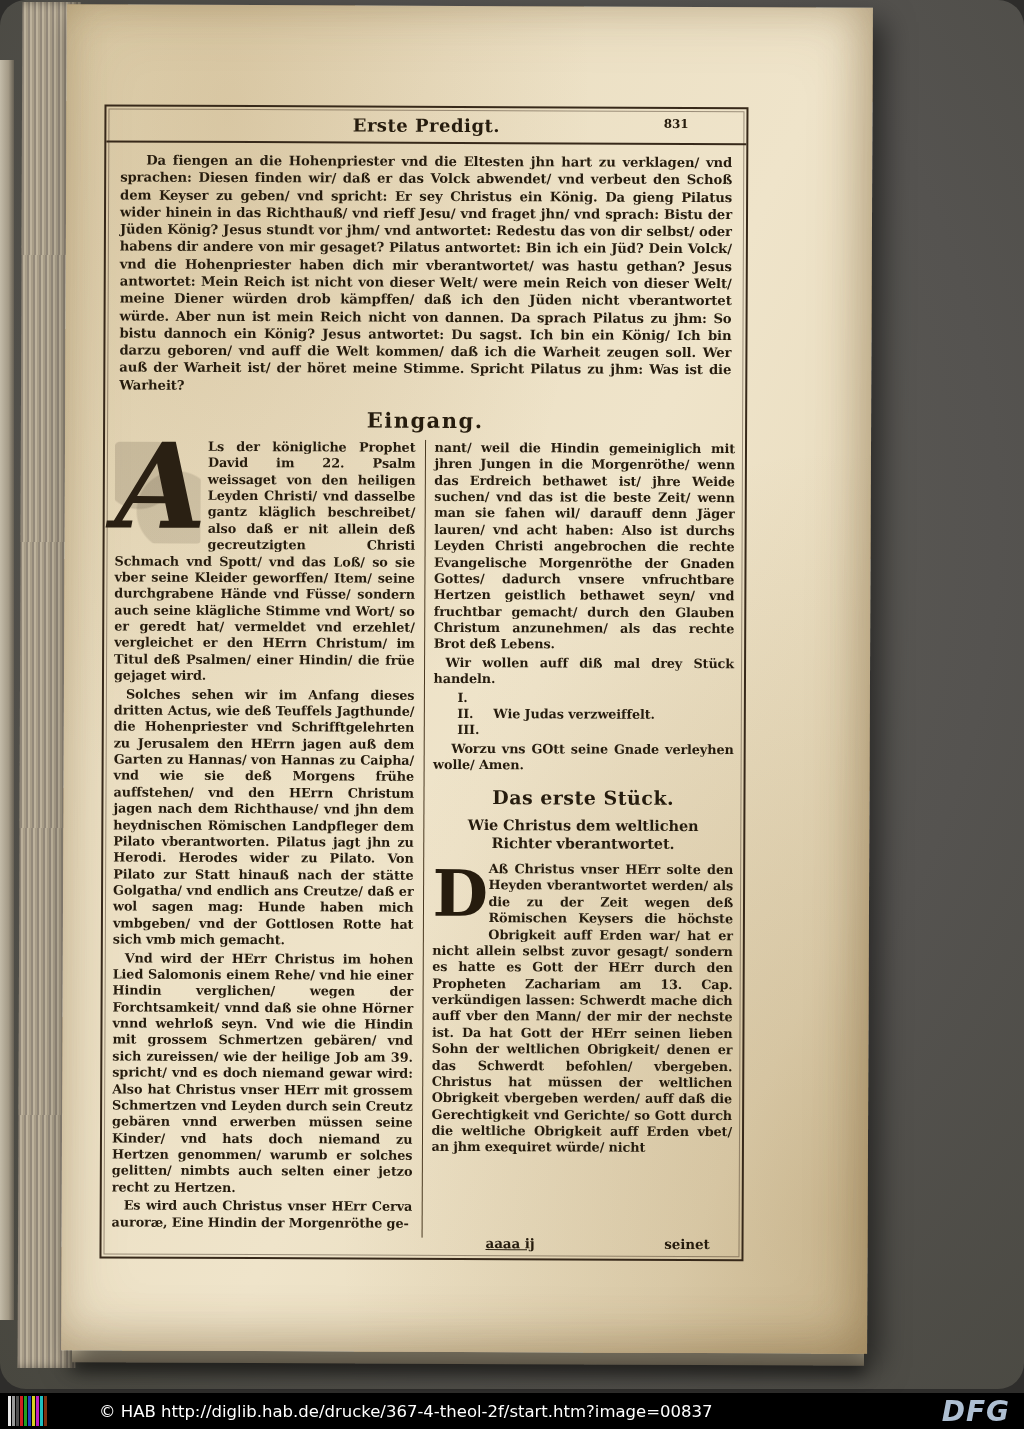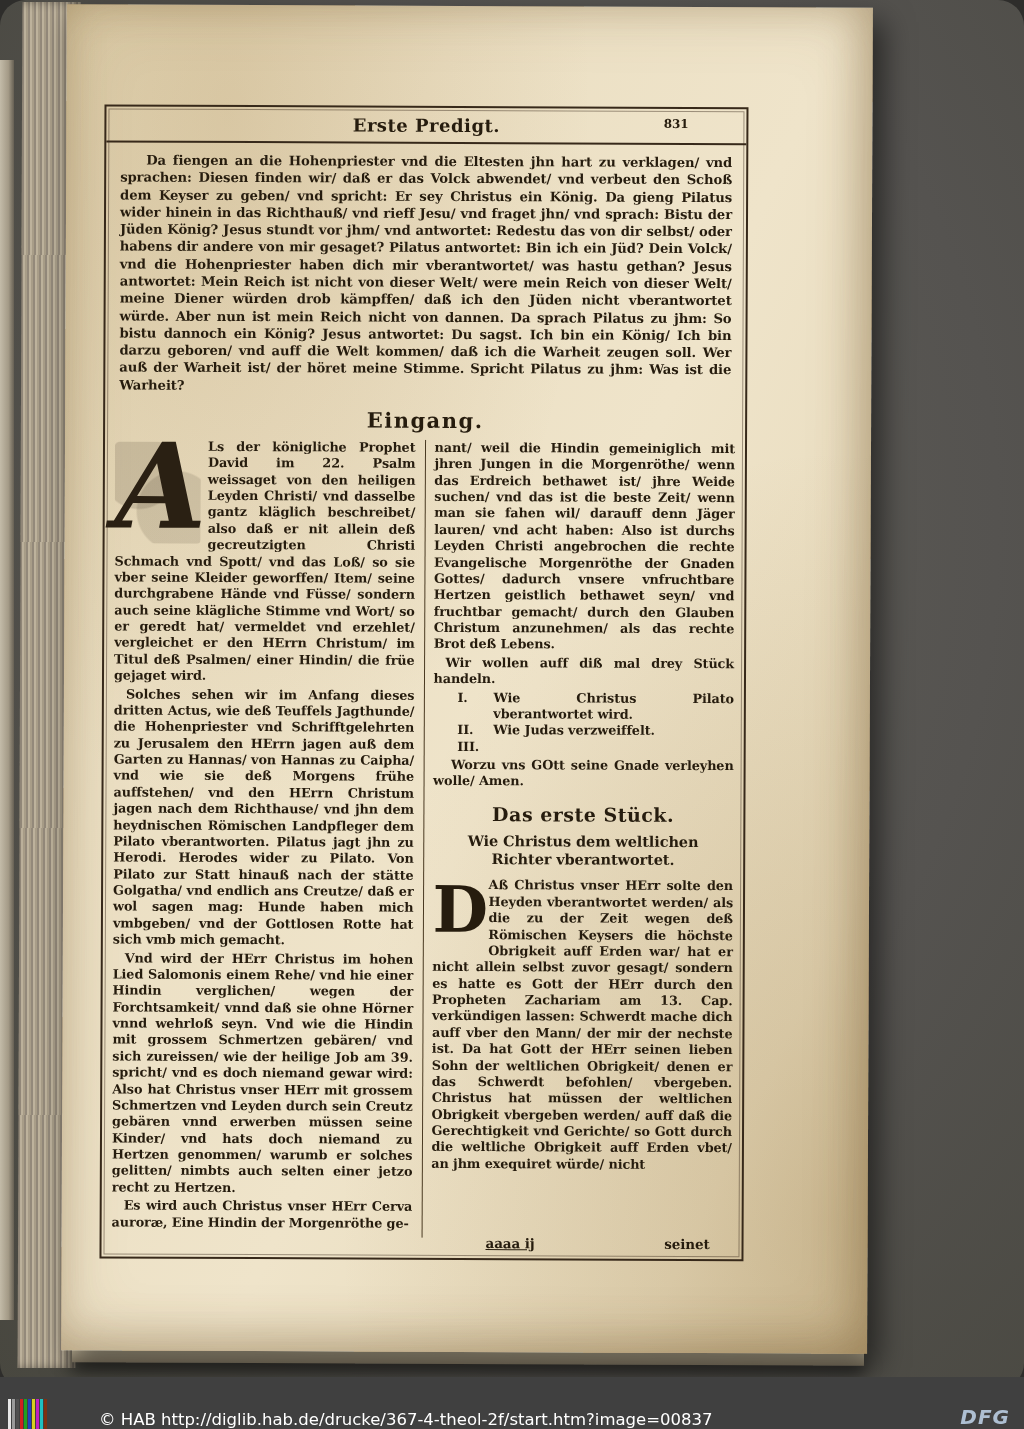--- a/index.html
+++ b/index.html
@@ -113,30 +113,30 @@
   }
   .frame-footer {
     position:absolute; left:0; right:0; bottom:5px; height:18px;
     font-size:13.5px; font-weight:bold;
   }
   .signature { position:absolute; left:60%;text-decoration:underline; }
   .catchword { position:absolute; right:32px; }
 
   
   .viewer-bar {
-    position:absolute; left:0; right:0; bottom:0; height:52px;
-    background:#404040; display:flex; align-items:flex-end;
+    position:absolute; left:0; right:0; bottom:0; height:36px;
+    background:#000000; display:flex; align-items:center;
     font-family:"DejaVu Sans", sans-serif;
   }
   .calibration-colorbar { display:flex; gap:1px; height:30px; margin-left:8px; }
   .calibration-colorbar div { width:3px; height:100%; }
   .copyright { color:#ffffff; font-size:16.5px; margin-left:52px; white-space:nowrap; }
   .dfg-logo {
     margin-left:auto; margin-right:14px;
-    font-style:italic; font-weight:bold; font-size:20px;
+    font-style:italic; font-weight:bold; font-size:28px;
     color:#aebfd2; letter-spacing:1px;
   }
 </style>
 </head>
 <body>
 
 <div class="viewport">
 
   <div class="stage">
     <div class="facing-edge"></div>
@@ -166,21 +166,20 @@
             <p>Es wird auch Christus vnser HErr Cerva auroræ, Eine Hindin der Morgenröthe ge-</p>
           </div>
 
           <div class="col col-right">
             <p class="p-first">nant/ weil die Hindin gemeiniglich mit jhren Jungen in die Morgenröthe/ wenn das Erdreich bethawet ist/ jhre Weide suchen/ vnd das ist die beste Zeit/ wenn man sie fahen wil/ darauff denn Jäger lauren/ vnd acht haben: Also ist durchs Leyden Christi angebrochen die rechte Evangelische Morgenröthe der Gnaden Gottes/ dadurch vnsere vnfruchtbare Hertzen geistlich bethawet seyn/ vnd fruchtbar gemacht/ durch den Glauben Christum anzunehmen/ als das rechte Brot deß Lebens.</p>
             <p>Wir wollen auff diß mal drey Stück handeln.</p>
 
             <div class="list">
               <div class="list-item">
                 <span class="item-num">I.</span>
-                <span class="item-text">Wie Christus Pilato vberantwortet wird.</span>
               </div>
               <div class="list-item">
                 <span class="item-num">II.</span>
                 <span class="item-text">Wie Judas verzweiffelt.</span>
               </div>
               <div class="list-item">
                 <span class="item-num">III.</span>
               </div>
             </div>
 

